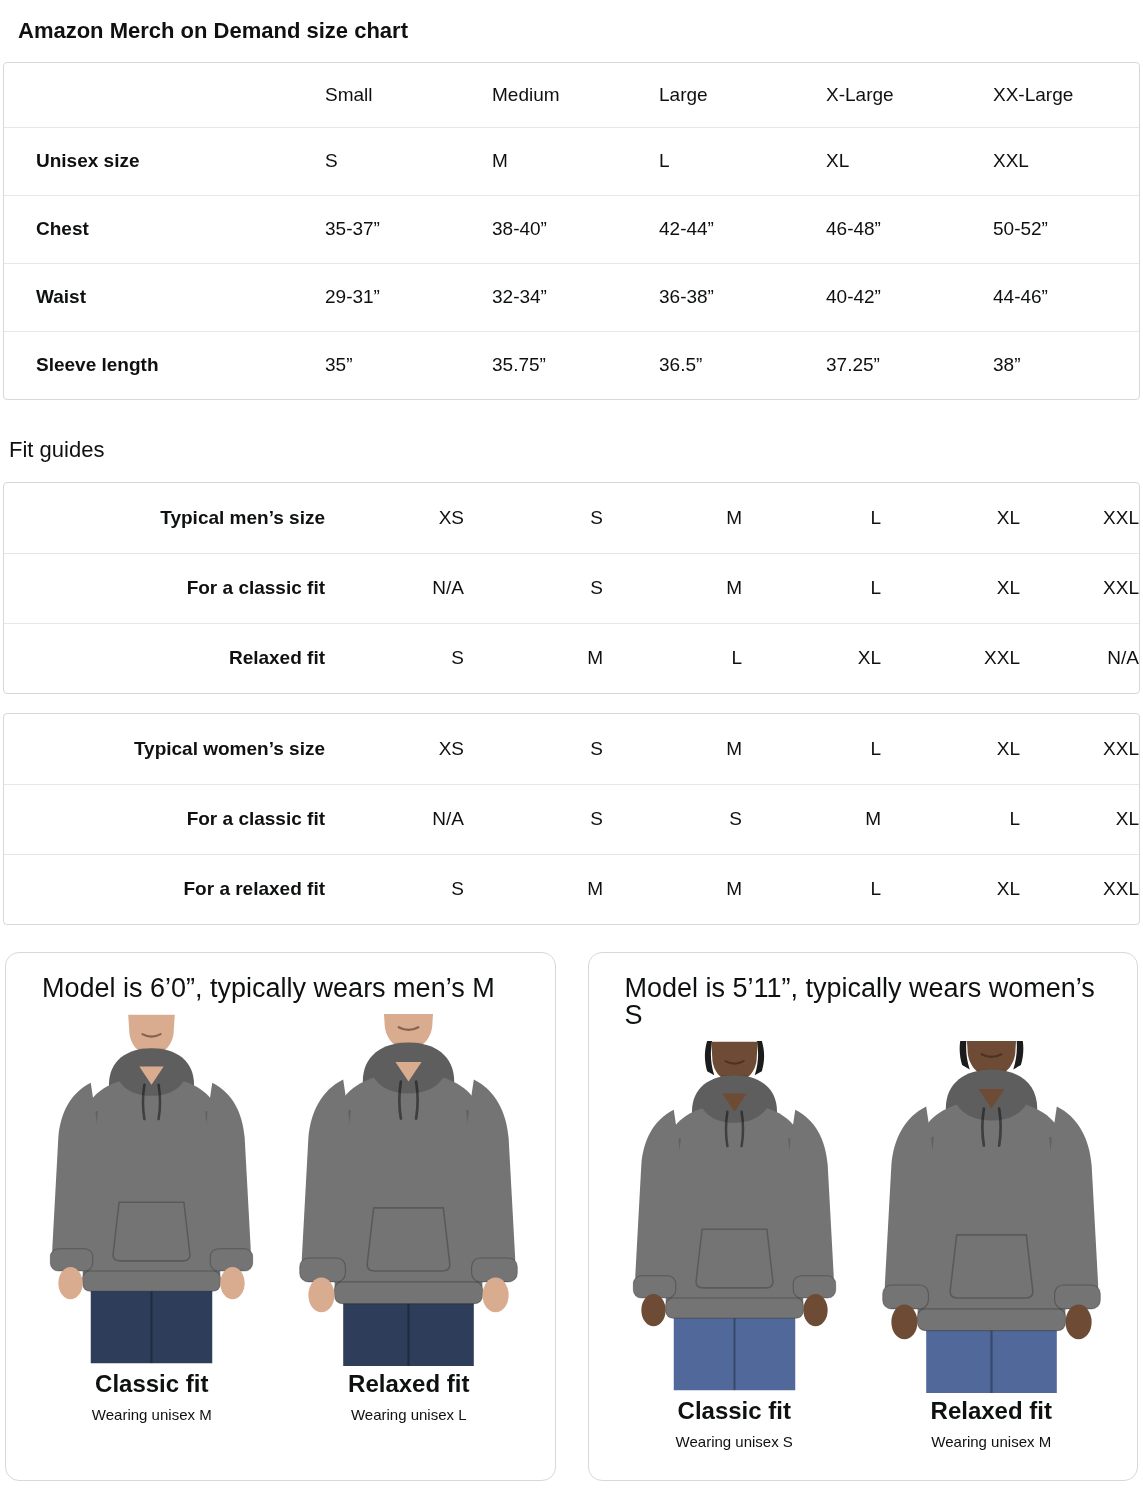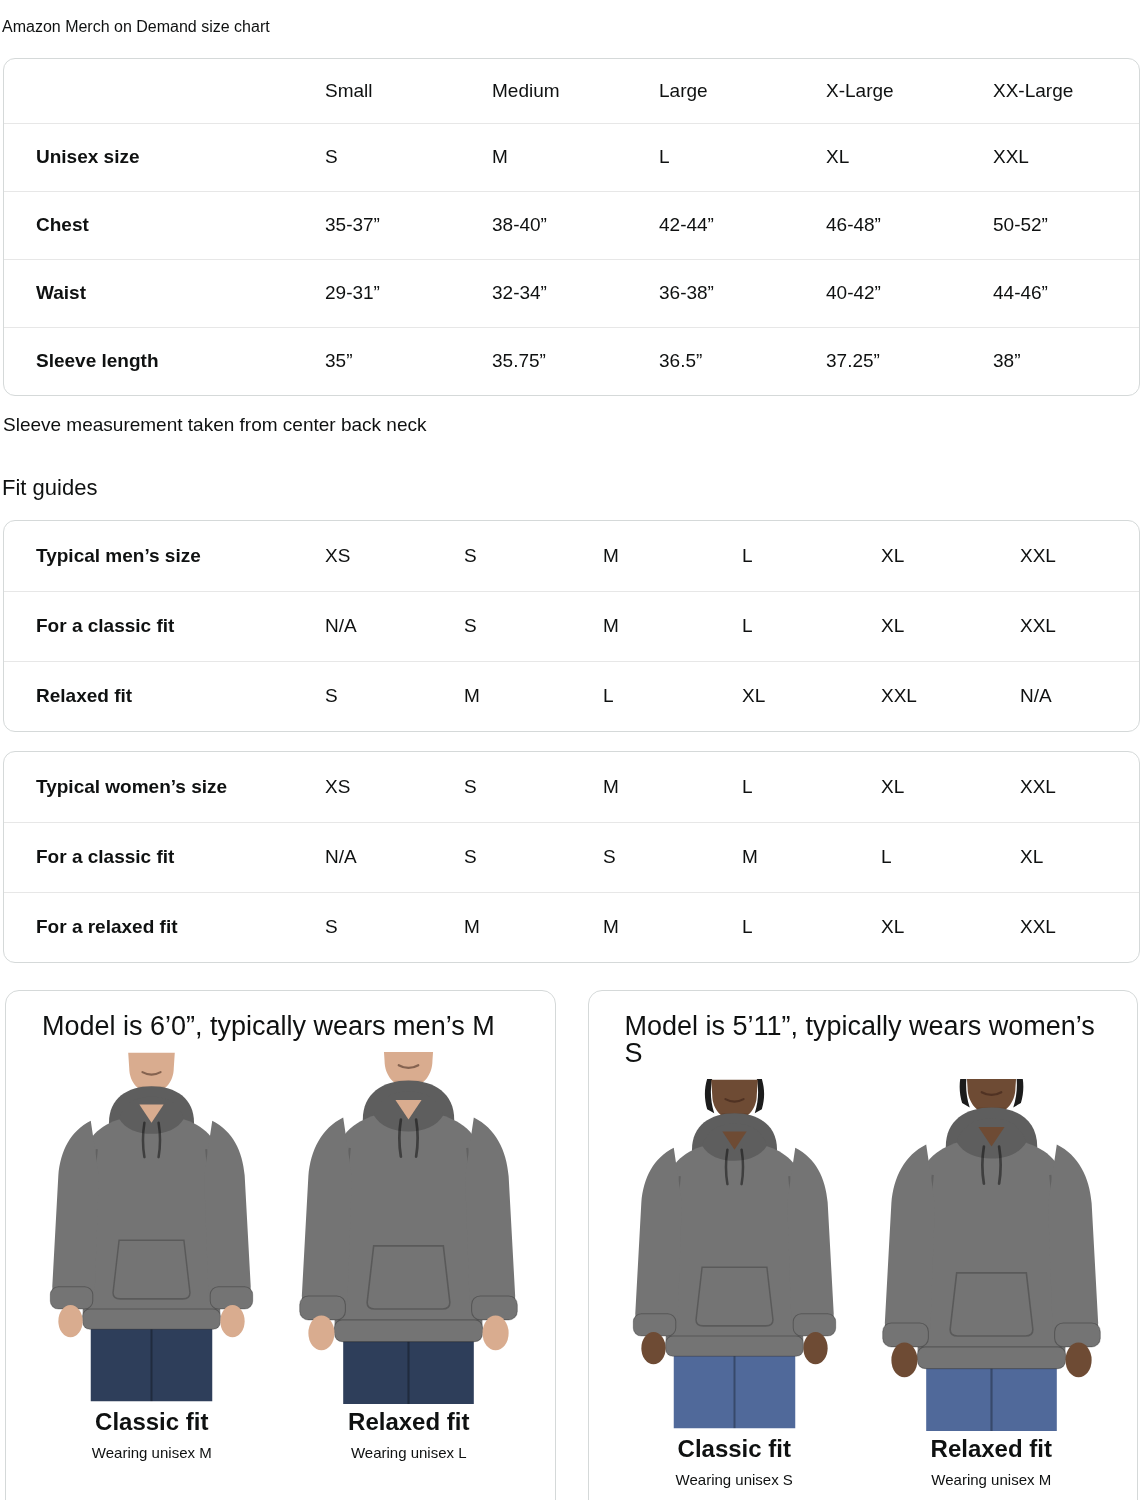--- a/index.html
+++ b/index.html
@@ -9,36 +9,36 @@
     --denim_male:#2e3e5a; --denim_female:#50699a;
     --hair_female:#1c1c1c;
   }
   *{box-sizing:border-box;}
   html,body{margin:0;padding:0;}
   body{
     width:1143px;height:1500px;background:#fff;overflow:hidden;
     font-family:"Liberation Sans", sans-serif;color:var(--text);
   }
   .page{padding:2px 2px 0 2px;}
-  .page-title{font-size:16px;line-height:28px;font-weight:400;margin-left:0;}
-
-  .box{border:1px solid var(--border);border-radius:12px;background:#fff;overflow:hidden;margin:0 1px;}
+  .page-title{font-size:22px;line-height:28px;font-weight:700;margin-left:16px;}
+
+  .box{border:1px solid var(--border);border-radius:4px;background:#fff;overflow:hidden;margin:0 1px;}
   .size-table{margin-top:17px;}
   .t-row{display:grid;align-items:center;}
   .t-row + .t-row{border-top:1px solid var(--divider);}
   .size-grid{grid-template-columns:321px repeat(4,167px) 1fr;}
   .fit-grid{grid-template-columns:321px repeat(5,139px) 1fr;}
   .t-head{height:64px;}
   .t-data{height:68px;}
-  .fit-table .t-data{height:70px;}
+  .fit-table .t-data{height:70px;text-align:right;}
   .cell{font-size:19px;white-space:nowrap;}
   .label-cell{padding-left:32px;font-weight:700;}
 
   .note{margin-top:16px;font-size:19px;line-height:26px;margin-left:1px;}
-  .section-heading{margin-top:36px;font-size:22px;line-height:28px;font-weight:400;margin-left:0;}
+  .section-heading{margin-top:36px;font-size:22px;line-height:28px;font-weight:400;margin-left:7px;}
   .fit-table{margin-top:16px;}
   .fit-table + .fit-table{margin-top:19px;}
 
   .cards{display:flex;gap:32px;margin-top:27px;padding:0 3px;}
   .card{flex:1;border:1px solid var(--border);border-radius:14px;background:#fff;
         padding:22px 24px 26px;min-height:521px;}
   .card-heading{font-size:27px;line-height:27px;margin-left:12px;}
   .card-figures{display:flex;justify-content:center;gap:14px;margin-top:12px;}
   .fig{margin:0;width:243px;text-align:center;}
   .fig-img{width:243px;height:352px;background:#fff;}
@@ -138,21 +138,20 @@
     <div class="t-row size-grid t-data">
       <div class="cell label-cell">Sleeve length</div>
       <div class="cell">35”</div>
       <div class="cell">35.75”</div>
       <div class="cell">36.5”</div>
       <div class="cell">37.25”</div>
       <div class="cell">38”</div>
     </div>
   </section>
 
-  <p class="note">Sleeve measurement taken from center back neck</p>
 
   <h2 class="section-heading">Fit guides</h2>
 
   <section class="box fit-table">
     <div class="t-row fit-grid t-data">
       <div class="cell label-cell">Typical men’s size</div>
       <div class="cell">XS</div>
       <div class="cell">S</div>
       <div class="cell">M</div>
       <div class="cell">L</div>

